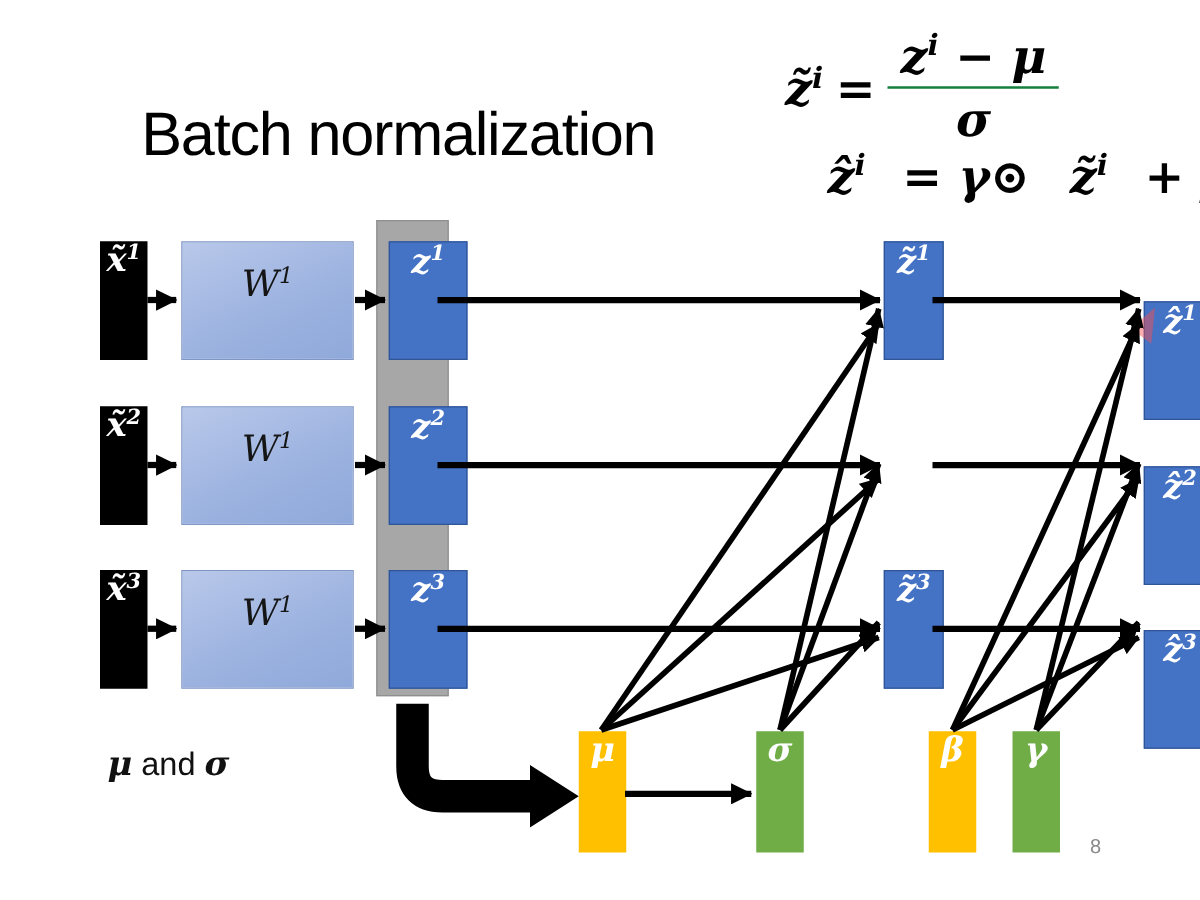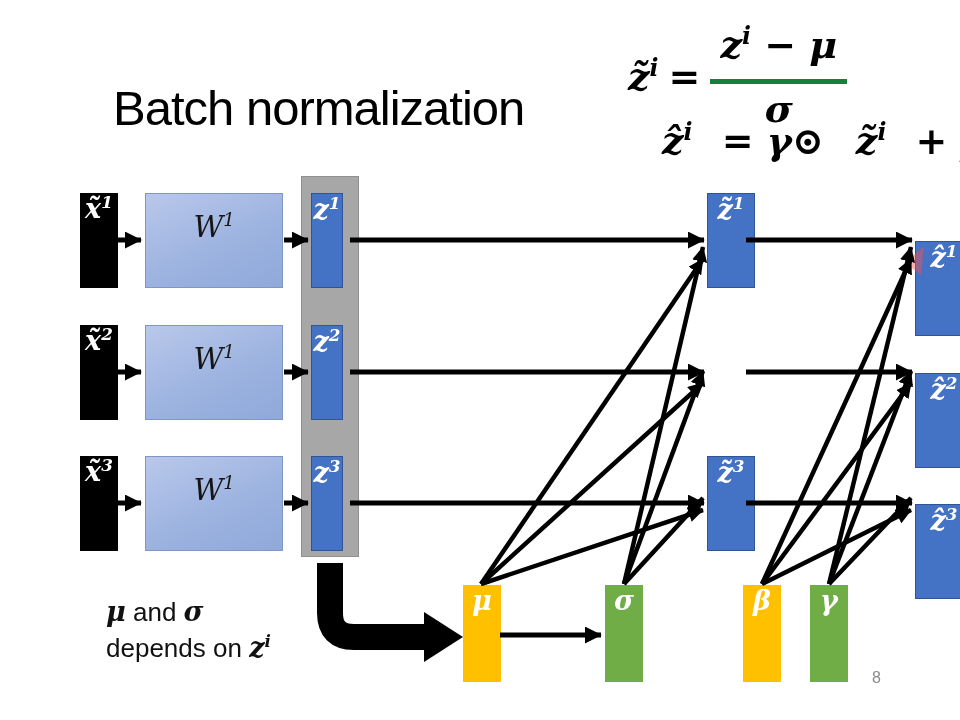--- a/index.html
+++ b/index.html
@@ -11,48 +11,48 @@
   .title{
     position:absolute;left:77px;top:80px;font-size:49px;font-weight:400;
     letter-spacing:-1px;color:#000;font-family:"Liberation Sans",sans-serif;margin-left:36px;
   }
   .math{font-family:"DejaVu Serif","Liberation Serif",serif;font-style:italic;font-weight:bold;}
   sup{font-size:.62em;line-height:0;}
   
   .formula{position:absolute;color:#000;font-size:38px;}
   .f1{left:628px;top:22px;display:flex;align-items:center;gap:10px;}
   .f1 .frac{display:inline-flex;flex-direction:column;align-items:center;}
-  .f1 .num{padding:0 10px 12px;border-bottom:5px solid #15803d;white-space:pre;}
+  .f1 .num{padding:0 10px 2px;border-bottom:2px solid #15803d;white-space:pre;}
   .f1 .den{padding-top:2px;}
   .f2{left:630px;top:118px;display:flex;align-items:baseline;}
   .f2 span{white-space:pre;margin-left:16px;}
   
   .node{position:absolute;display:flex;align-items:flex-start;justify-content:center;box-sizing:border-box;}
   .row1{top:193px;height:95px;}
   .row2{top:325px;height:95px;}
   .row3{top:456px;height:95px;}
   .in{left:80px;width:38px;background:#000;color:#fff;}
   .wt{left:145px;width:138px;background:linear-gradient(155deg,#b9c8ea 0%,#9db3e0 55%,#8fa9da 100%);
       border:1.5px solid #7f96c6;color:#151515;}
-  .zb{left:311px;width:32px;}
+  .zb{left:311px;width:63px;}
   .ztb{left:707px;width:48px;}
   .zhb{left:915px;width:58px;margin-top:48px;}
   .bluebox{background:#4472C4;border:1px solid #2f5597;color:#fff;}
   .grayPanel{position:absolute;left:301px;top:176px;width:58px;height:381px;
       background:#a7a7a7;border:1px solid #8f8f8f;box-sizing:border-box;}
   .param{top:585px;height:97px;width:38px;color:#fff;}
   .p-mu{left:463px;background:#FFC000;}
   .p-sigma{left:605px;background:#70AD47;}
   .p-beta{left:743px;background:#FFC000;}
   .p-gamma{left:810px;background:#70AD47;}
   .mlab{font-size:27px;}
   .wt .mlab{font-weight:bold;font-size:29px;}
   .wt .mlab{font-weight:normal;margin-top:16px;}
   
-  .note{position:absolute;left:86px;top:594px;font-size:26px;color:#111;line-height:35px;margin-left:20px;}
+  .note{position:absolute;left:86px;top:594px;font-size:26px;color:#111;line-height:35px;}
   .note .sans{white-space:pre;font-family:"Liberation Sans",sans-serif;}
   .note .math{font-size:27px;}
   .pagenum{position:absolute;left:872px;top:669px;font-size:16px;color:#8a8a8a;}
   
   svg.wires{position:absolute;left:0;top:0;pointer-events:none;}
 </style>
 </head>
 <body>
 
 <div id="slide">
@@ -130,21 +130,20 @@
   </div>
   <div class="node param p-beta">
     <span class="mlab math">β</span>
   </div>
   <div class="node param p-gamma">
     <span class="mlab math">γ</span>
   </div>
 
   <div class="note">
     <div><span class="math">μ</span><span class="sans"> and </span><span class="math">σ</span></div>
-    <div><span class="sans">depends on </span><span class="math"><span>z</span><sup>i</sup></span></div>
   </div>
 
   <div class="pagenum">8</div>
 
   <svg class="wires" width="960" height="720" viewBox="0 0 960 720">
     <defs>
       <marker id="ah" viewBox="0 0 10 10" refX="9.5" refY="5" markerWidth="3.4" markerHeight="3.4" orient="auto" markerUnits="strokeWidth">
         <path d="M0,0 L10,5 L0,10 Z" fill="#000"></path>
       </marker>
     </defs>

